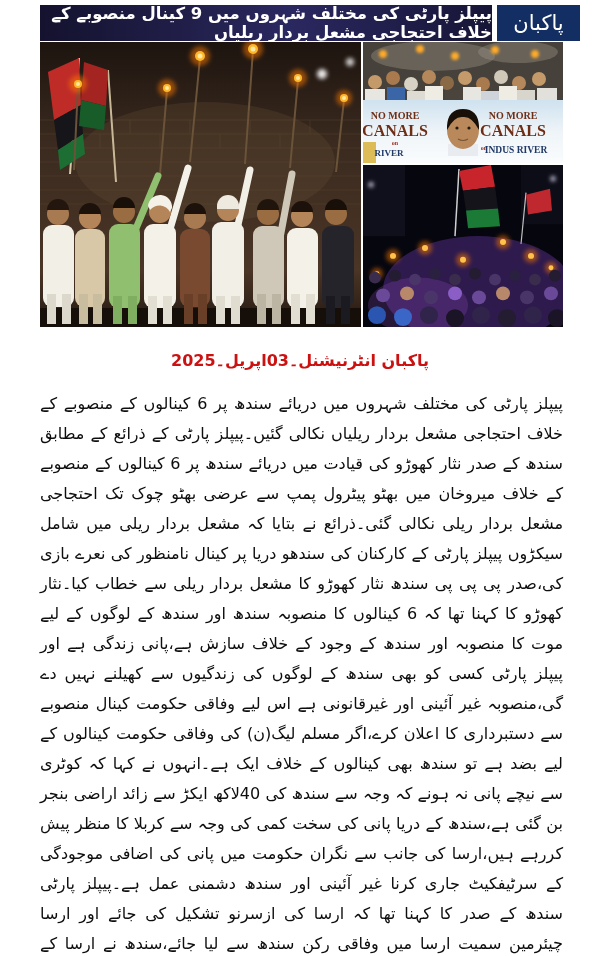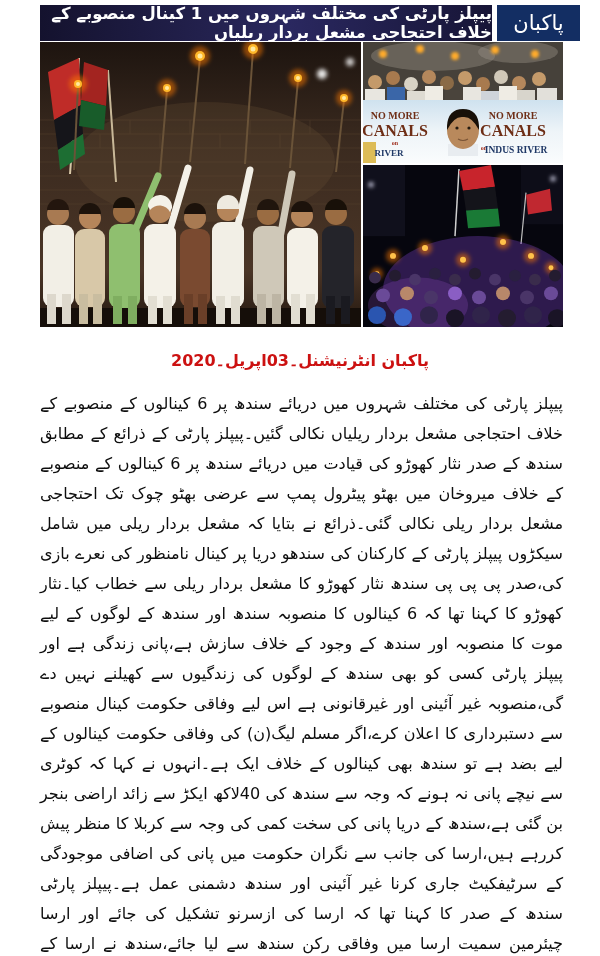--- a/index.html
+++ b/index.html
@@ -34,21 +34,21 @@
            font-size:16px;line-height:30px;color:#0d0d0d;}
 </style>
 </head>
 <body>
 
 <header class="topbar">
   <div class="brand-box">
     <span>پاکبان</span>
   </div>
   <div class="headline-bar">
-    <span>پیپلز پارٹی کی مختلف شہروں میں 1 کینال منصوبے کے خلاف احتجاجی مشعل بردار ریلیاں</span>
+    <span>پیپلز پارٹی کی مختلف شہروں میں 9 کینال منصوبے کے خلاف احتجاجی مشعل بردار ریلیاں</span>
   </div>
 </header>
 
 <section class="photos">
 
   <div class="photo-left">
     <svg viewBox="0 0 321 285" preserveAspectRatio="none">
       <defs>
         <filter id="f1" x="-80%" y="-80%" width="260%" height="260%">
             <feGaussianBlur stdDeviation="2.2"></feGaussianBlur>
@@ -335,15 +335,15 @@
           <circle cx="118" cy="152" r="9" fill="#30244a"></circle>
             <circle cx="144" cy="155" r="9" fill="#241c30"></circle>
           <circle cx="170" cy="152" r="9" fill="#30244a"></circle>
             <circle cx="194" cy="155" r="9" fill="#1a1426"></circle>
         </g>
       </svg>
     </div>
   </div>
 </section>
 
-<div class="dateline">پاکبان انٹرنیشنل۔03اپریل۔2020</div>
+<div class="dateline">پاکبان انٹرنیشنل۔03اپریل۔2025</div>
 
 <article class="article">پیپلز پارٹی کی مختلف شہروں میں دریائے سندھ پر 6 کینالوں کے منصوبے کے خلاف احتجاجی مشعل بردار ریلیاں نکالی گئیں۔پیپلز پارٹی کے ذرائع کے مطابق سندھ کے صدر نثار کھوڑو کی قیادت میں دریائے سندھ پر 6 کینالوں کے منصوبے کے خلاف میروخان میں بھٹو پیٹرول پمپ سے عرضی بھٹو چوک تک احتجاجی مشعل بردار ریلی نکالی گئی۔ذرائع نے بتایا کہ مشعل بردار ریلی میں شامل سیکڑوں پیپلز پارٹی کے کارکنان کی سندھو دریا پر کینال نامنظور کی نعرے بازی کی،صدر پی پی پی سندھ نثار کھوڑو کا مشعل بردار ریلی سے خطاب کیا۔نثار کھوڑو کا کہنا تھا کہ 6 کینالوں کا منصوبہ سندھ اور سندھ کے لوگوں کے لیے موت کا منصوبہ اور سندھ کے وجود کے خلاف سازش ہے،پانی زندگی ہے اور پیپلز پارٹی کسی کو بھی سندھ کے لوگوں کی زندگیوں سے کھیلنے نہیں دے گی،منصوبہ غیر آئینی اور غیرقانونی ہے اس لیے وفاقی حکومت کینال منصوبے سے دستبرداری کا اعلان کرے،اگر مسلم لیگ(ن) کی وفاقی حکومت کینالوں کے لیے بضد ہے تو سندھ بھی کینالوں کے خلاف ایک ہے۔انہوں نے کہا کہ کوٹری سے نیچے پانی نہ ہونے کہ وجہ سے سندھ کی 40لاکھ ایکڑ سے زائد اراضی بنجر بن گئی ہے،سندھ کے دریا پانی کی سخت کمی کی وجہ سے کربلا کا منظر پیش کررہے ہیں،ارسا کی جانب سے نگران حکومت میں پانی کی اضافی موجودگی کے سرٹیفکیٹ جاری کرنا غیر آئینی اور سندھ دشمنی عمل ہے۔پیپلز پارٹی سندھ کے صدر کا کہنا تھا کہ ارسا کی ازسرنو تشکیل کی جائے اور ارسا چیئرمین سمیت ارسا میں وفاقی رکن سندھ سے لیا جائے،سندھ نے ارسا کے یکطرفہ پانی موجودگی کے فیصلے کو سی سی آئی میں چیلنج کر دیا ہے،سی سی آئی کا اجلاس بلا کر سندھ کے آئینی اعتراضات سن کر تنازع کینال منصوبہ ختم کیا جائے،پیپلز پارٹی دریائے سندھ پر کوئی کینال نہیں بننے دے گی نہ ہی کسی کو پانی پر ڈاکہ ڈالنے دیں گے۔نثار کھوڑو کا کہنا تھا کہ پیپلز پارٹی نے ماضی میں بھی تھل کینال اور کالاباغ ڈیم کے خلاف تحریک چلائی اب بھی 6 کینالوں کے خلاف تحریک چلائیں گے،پورے سندھ میں کینالوں کے خلاف مشعل بردار ریلیاں نکال کر عوام نے بتا دیا ہے کہ سندھ کو 6 کینالوں کا منصوبہ کسی صورت قبول نہیں ہے،پانی کے مسئلے پر مشترکہ جدوجہد اور ایک آواز بننے کی ضرورت ہے،جس طرح مشترکہ جدوجہد کے ذریعے کالاباغ ڈیم منصوبے کو مسترد کرایا تھا اسی طرح 6 کینال منصوبے کو بھی مسترد کرائیں گے۔انہوں نے مشعل بردار ریلی سے خطاب کرتے ہوئے مزید کہا کہ پیپلز پارٹی نہ چھیڑیں،راستے بھی دیکھے ہوئے ہیں اور تحریکیں بھی چلانی آتی ہیں اس لیے سندھ دشمن منصوبوں سے باز آ جاؤ۔</article>
 
 </body></html>

